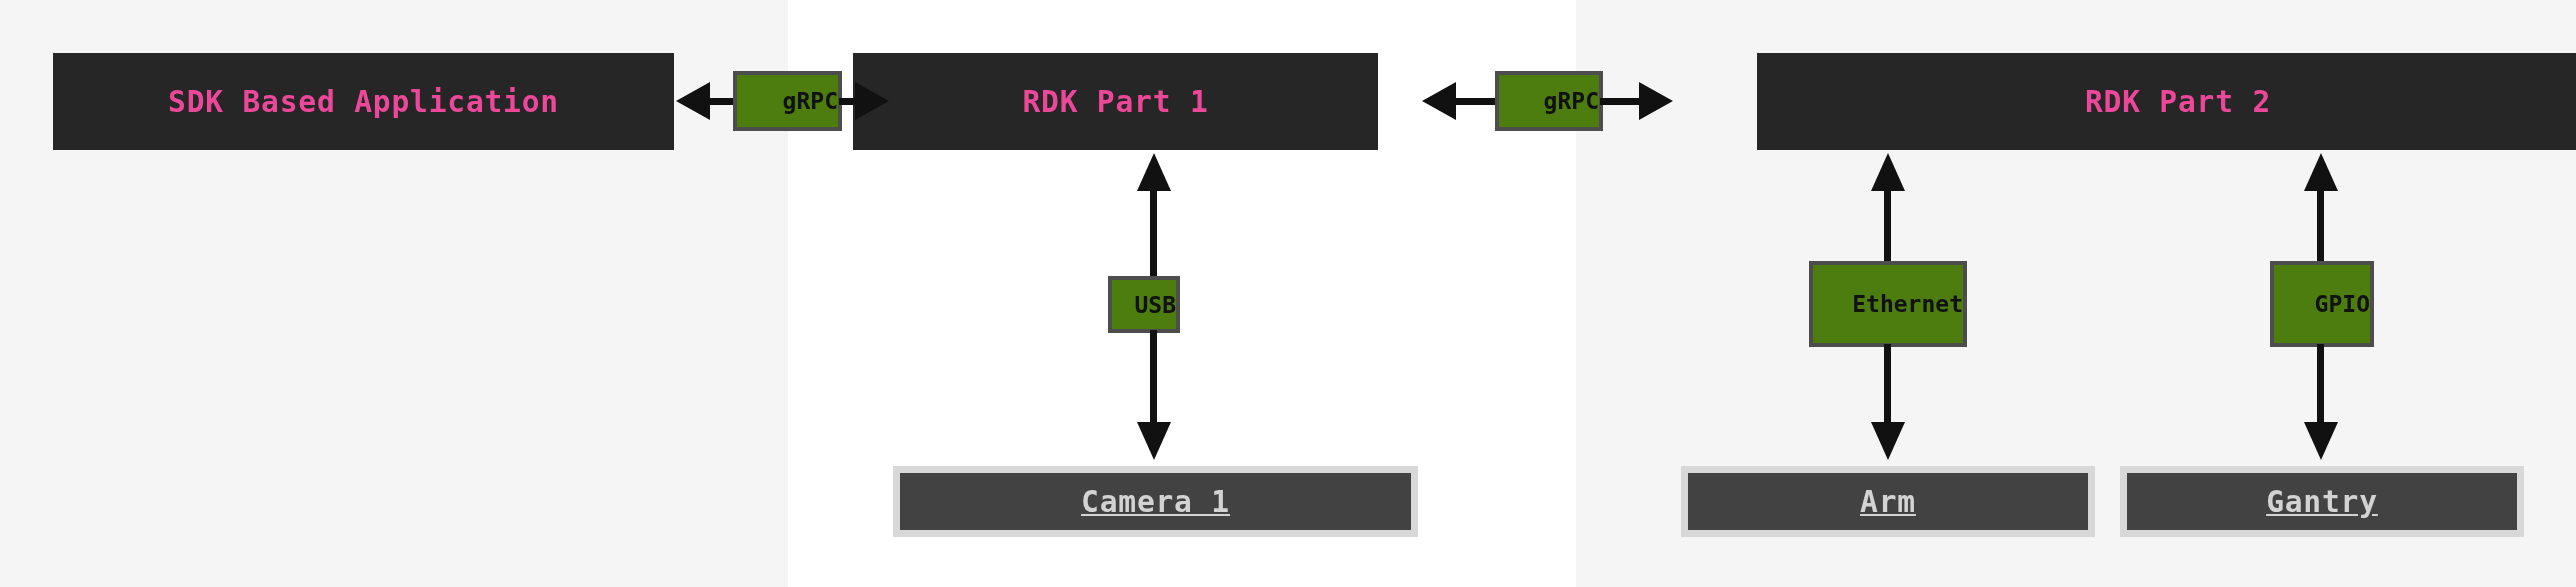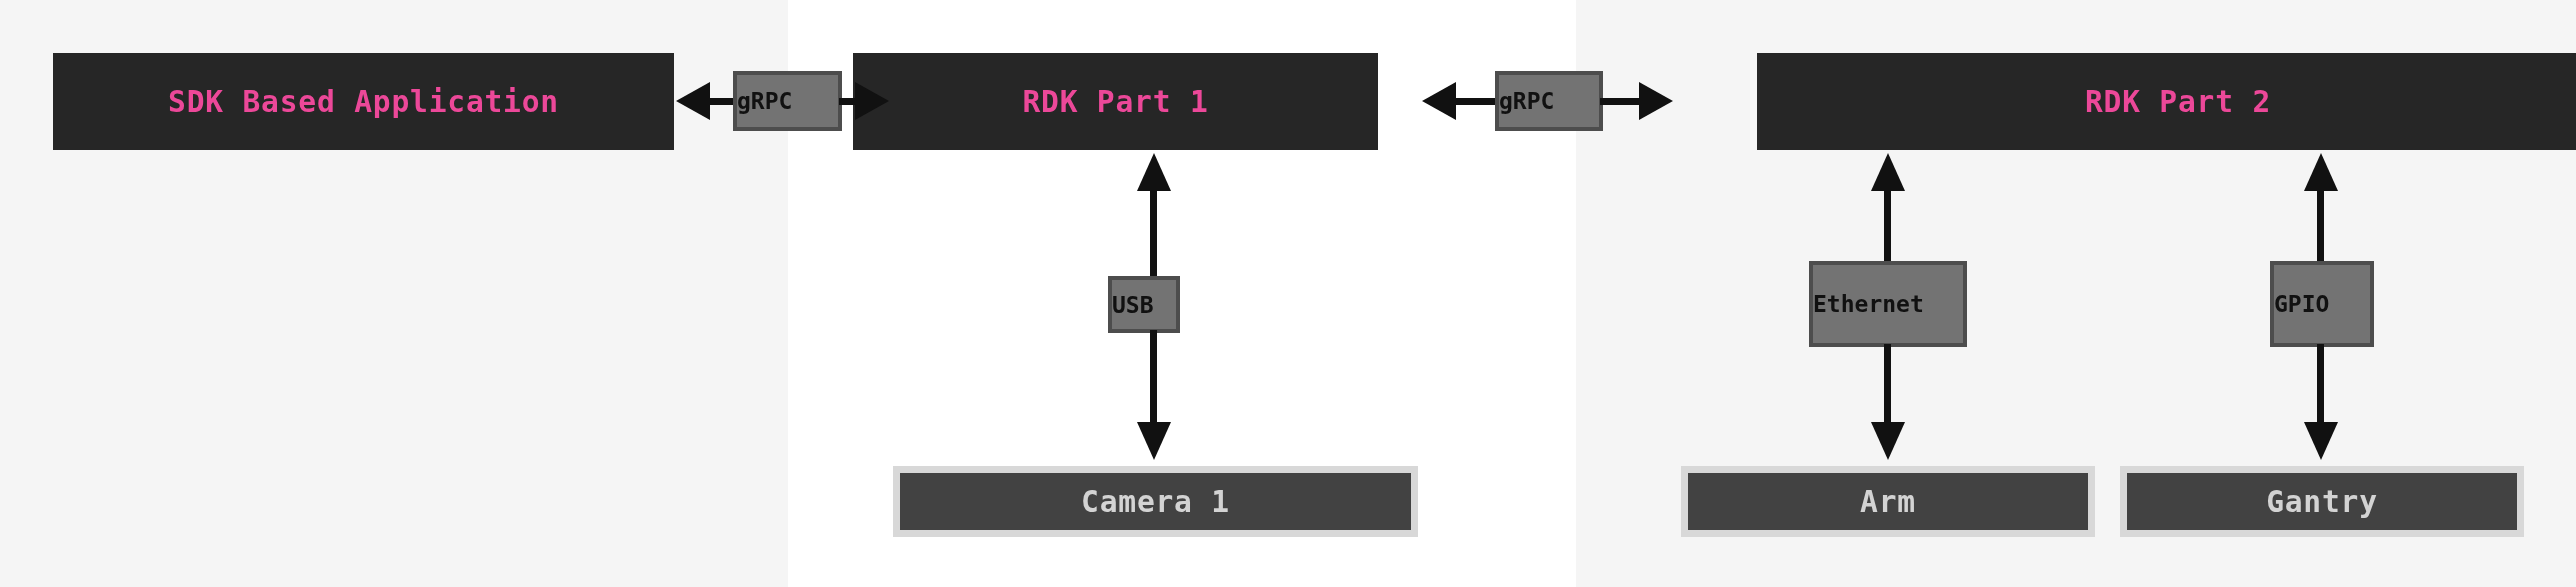--- a/index.html
+++ b/index.html
@@ -43,31 +43,32 @@
     position: absolute;
     left: 6.6px; top: 6.6px; right: 6.6px; bottom: 6.6px;
     background: #424242;
     color: #d3d3d3;
     display: flex;
     align-items: center;
     justify-content: center;
     font-size: 29.6px;
     font-weight: bold;
     letter-spacing: 0.8px;
+    text-decoration: underline;
   }
 
   .conn-label {
     position: absolute;
-    background: #737373;
+    background: #4d7c0f;
     border: 4.9px solid #4d4d4d;
     box-sizing: border-box;
     color: #111111;
     display: flex;
     align-items: center;
-    justify-content: flex-start;
+    justify-content: flex-end;
     font-size: 23px;
     font-weight: bold;
   }
 
   .shaft { position: absolute; background: #111111; }
 
   .arr { position: absolute; width: 0; height: 0; }
   .arr-left  { border-top: 19px solid transparent; border-bottom: 19px solid transparent; border-right: 34px solid #111111; }
   .arr-right { border-top: 19px solid transparent; border-bottom: 19px solid transparent; border-left: 34px solid #111111; }
   .arr-up    { border-left: 17px solid transparent; border-right: 17px solid transparent; border-bottom: 38px solid #111111; }

